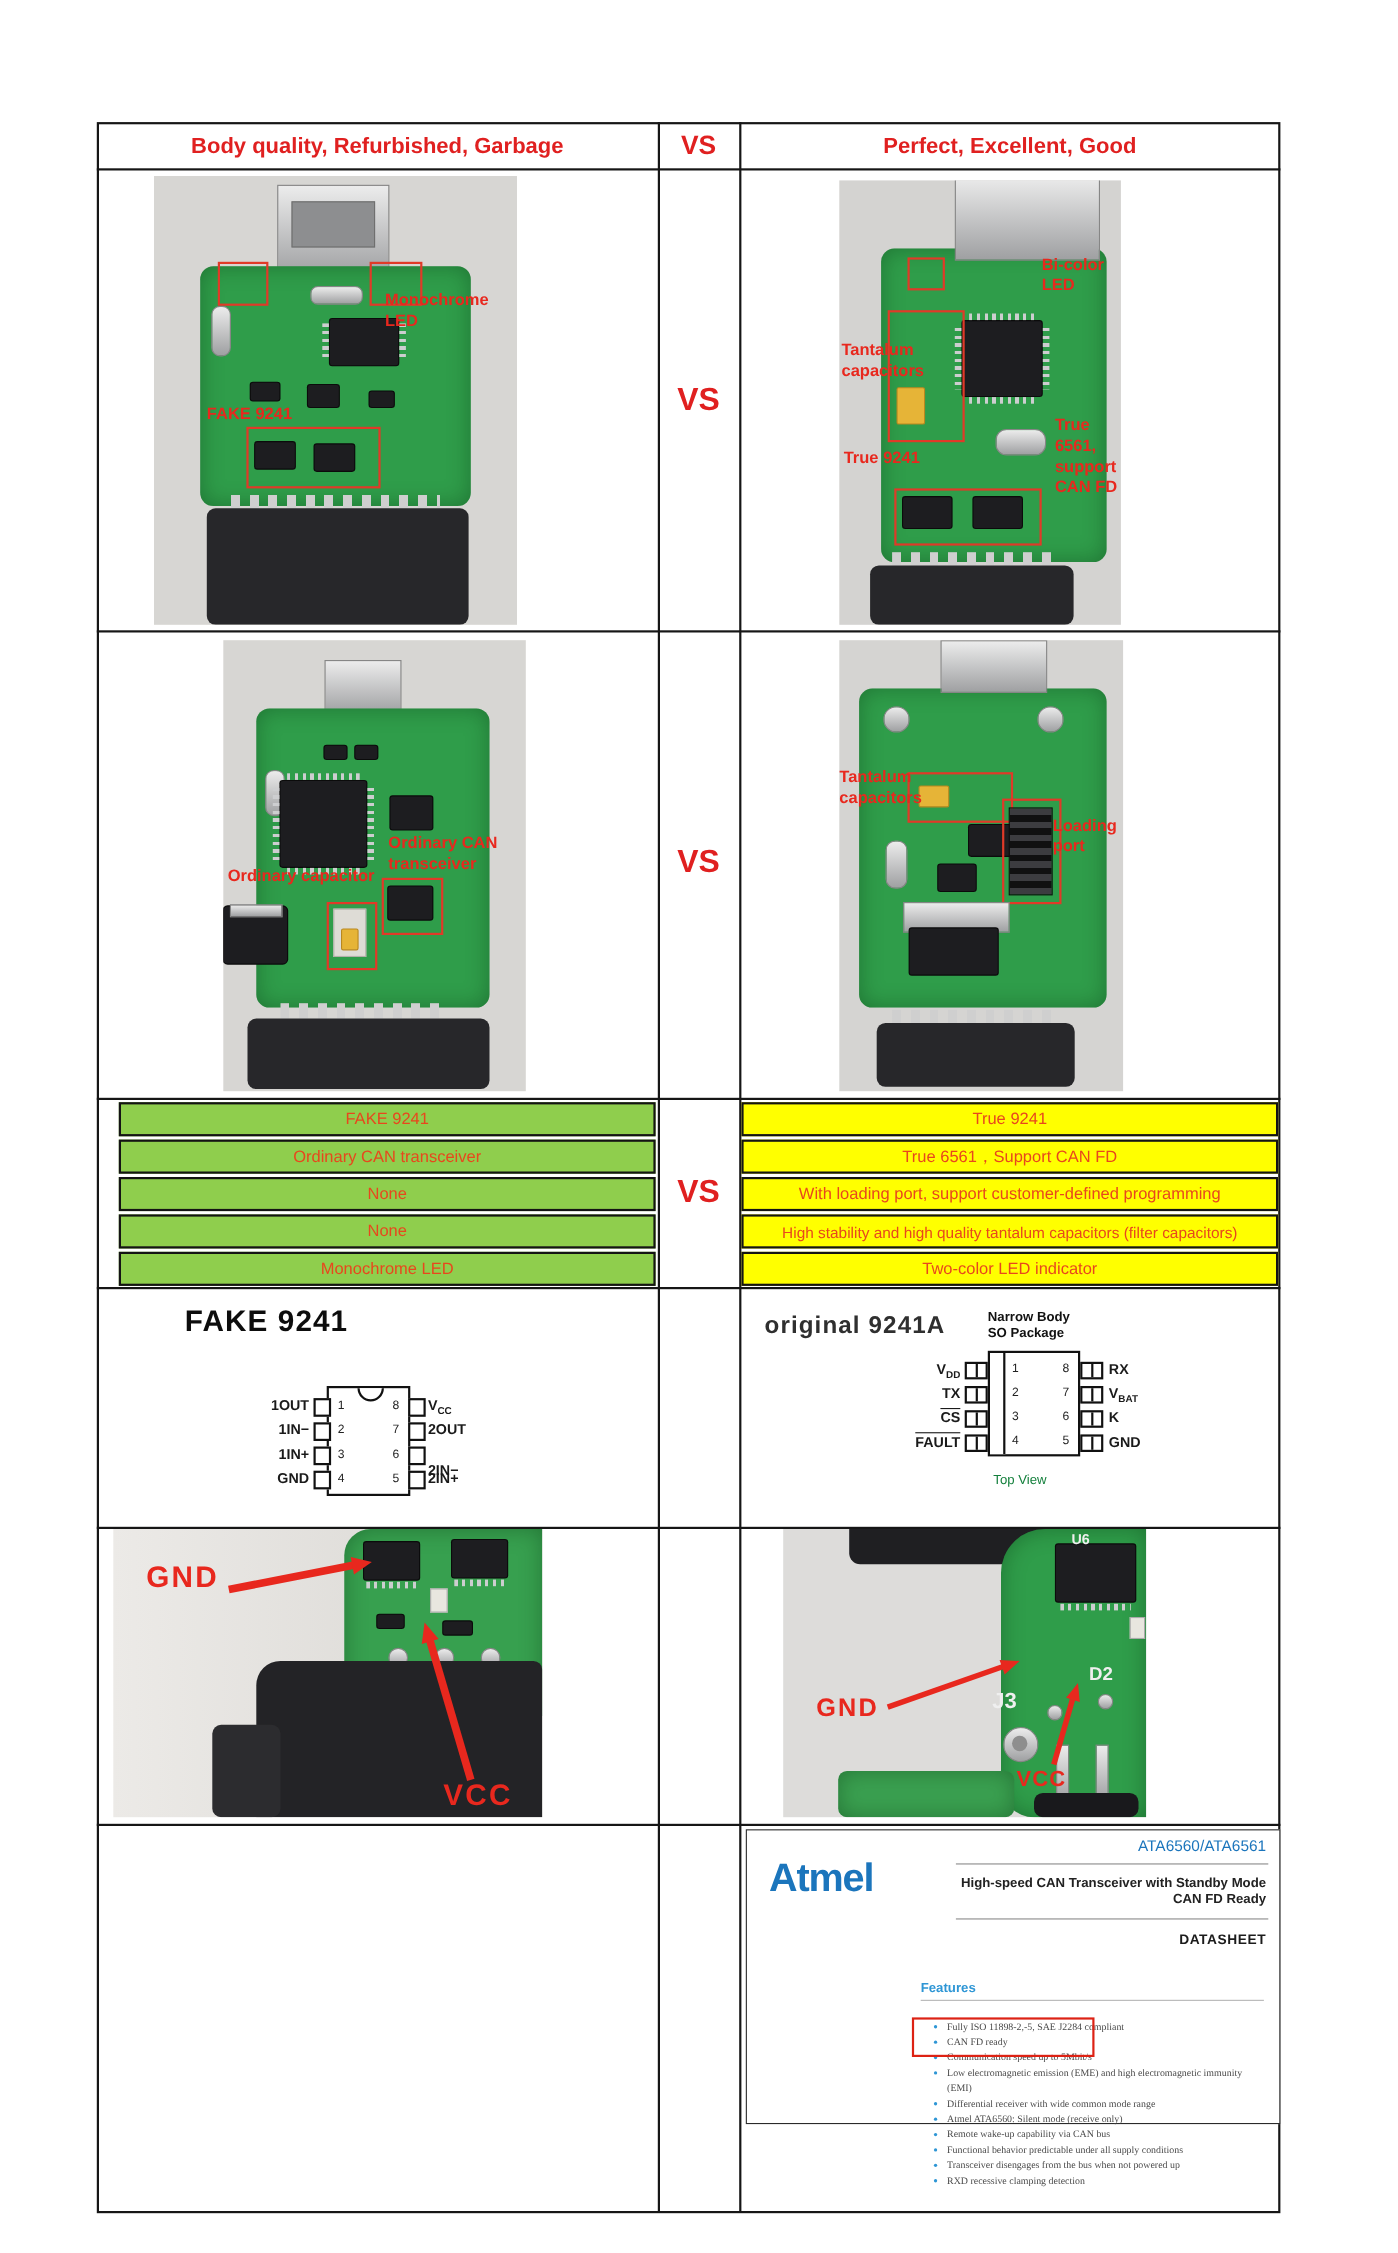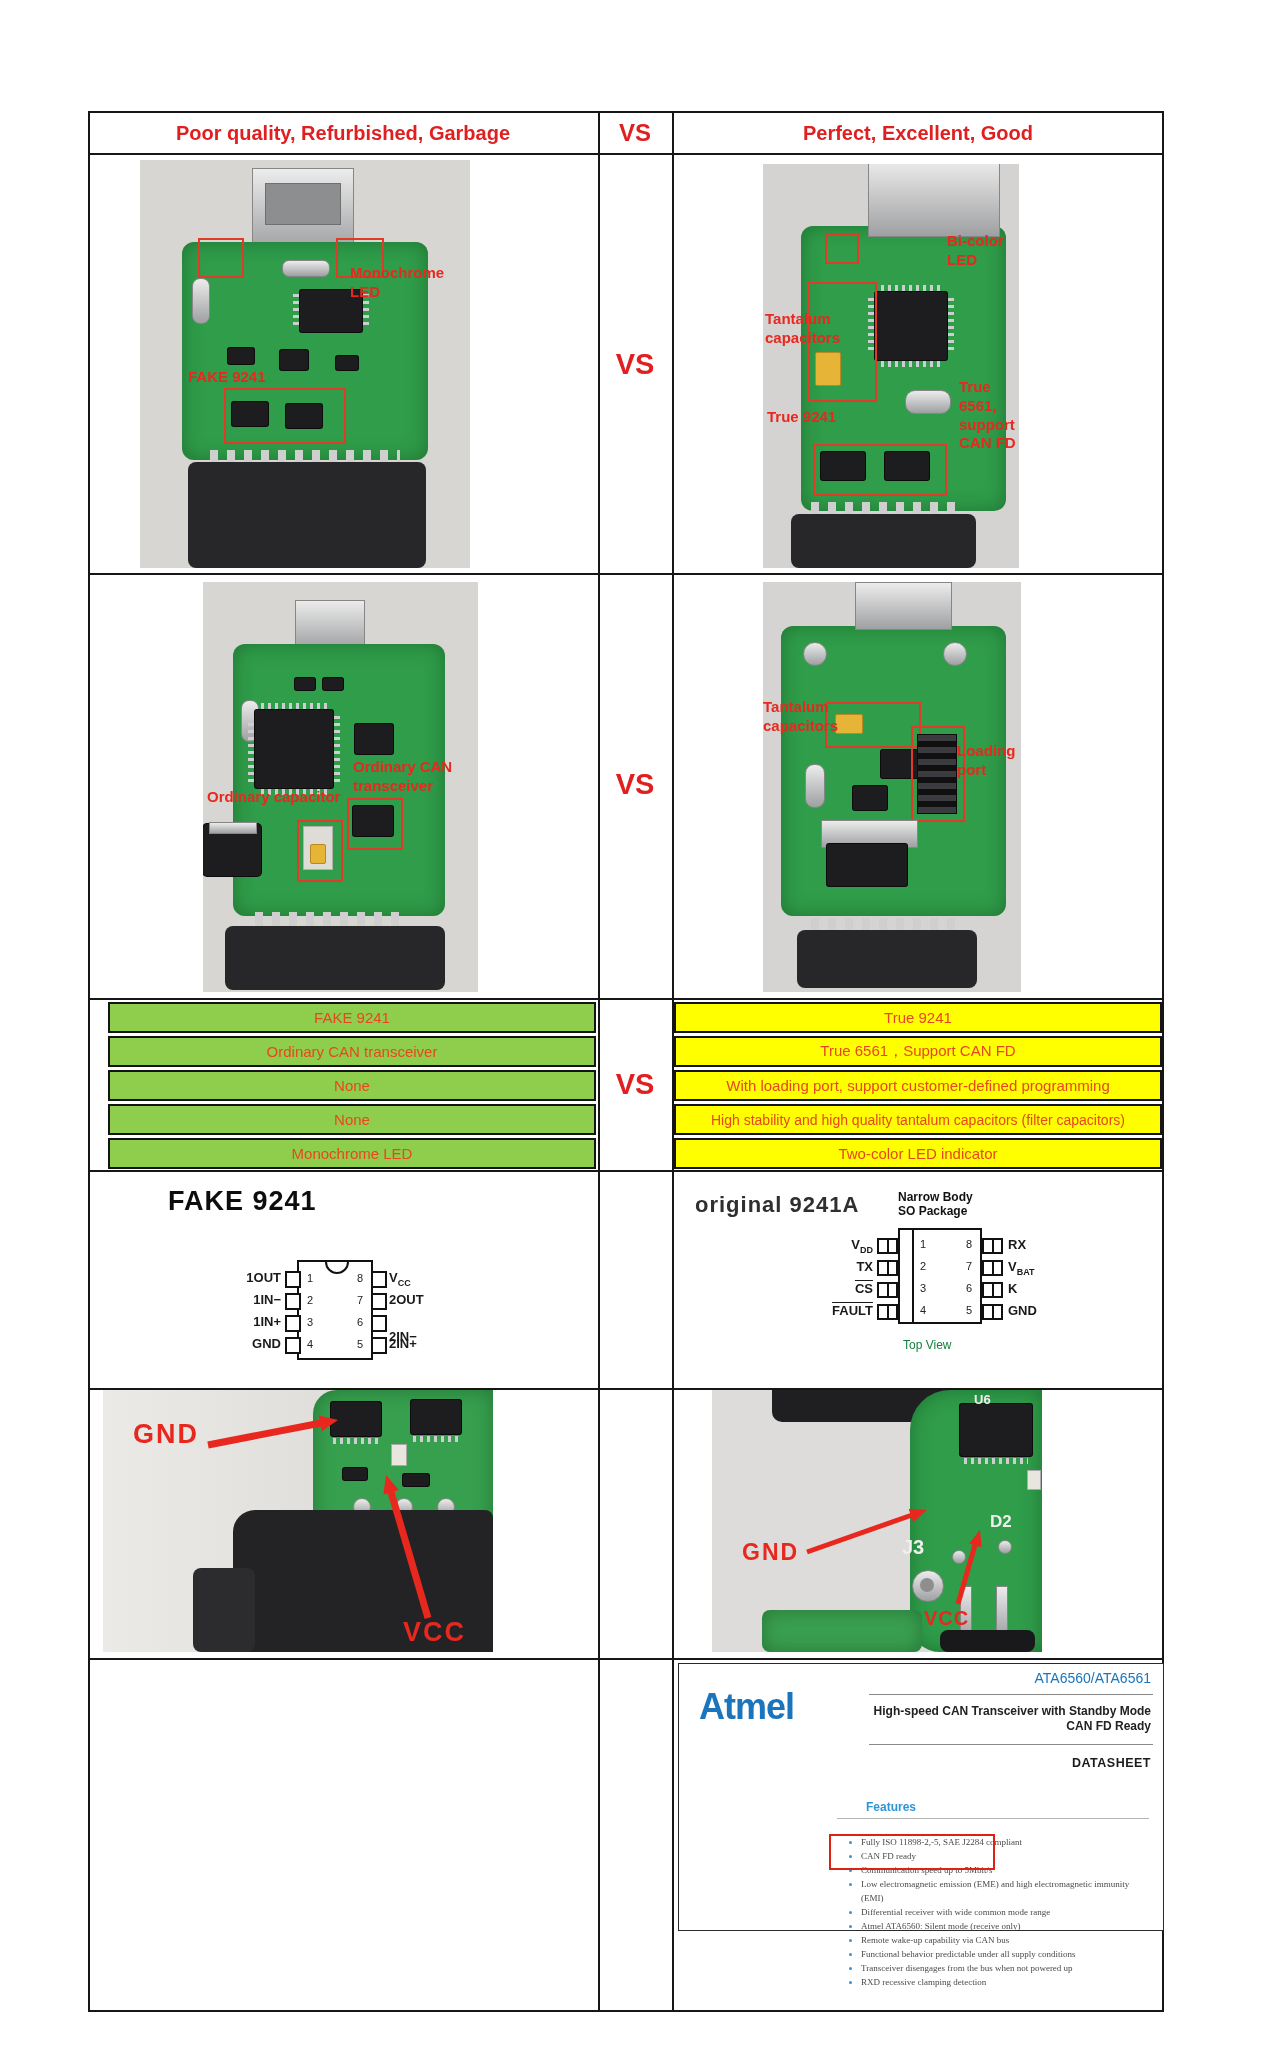--- a/index.html
+++ b/index.html
@@ -62,21 +62,21 @@
   <div class="outer"></div>
   <div class="vline" style="left:598px;"></div>
   <div class="vline" style="left:672px;"></div>
   <div class="hline" style="top:153px;"></div>
   <div class="hline" style="top:573px;"></div>
   <div class="hline" style="top:998px;"></div>
   <div class="hline" style="top:1170px;"></div>
   <div class="hline" style="top:1388px;"></div>
   <div class="hline" style="top:1658px;"></div>
 
-  <div class="hdr" style="left:90px;top:115px;width:506px;height:36px;">Poor quality, Refurbished, Garbage</div>
+  <div class="hdr" style="left:90px;top:115px;width:506px;height:36px;">Body quality, Refurbished, Garbage</div>
   <div class="hdr" style="left:598px;top:115px;width:74px;height:36px;font-size:24px;">VS</div>
   <div class="hdr" style="left:674px;top:115px;width:488px;height:36px;">Perfect, Excellent, Good</div>
 
   <div class="vsrow" style="top:346px;">VS</div>
   <div class="vsrow" style="top:766px;">VS</div>
   <div class="vsrow" style="top:1066px;">VS</div>
 
   <div class="photo" style="left:140px;top:160px;width:330px;height:408px;">
     <div class="metal" style="left:112px;top:8px;width:100px;height:82px;">
       <div class="abs" style="left:12px;top:14px;width:74px;height:40px;background:#8d8e90;border:1px solid #6f6f6f;"></div>
@@ -317,21 +317,21 @@
   <div class="dspage" style="left:678px;top:1663px;width:484px;height:266px;">
     <div class="dsbrand" style="left:20px;top:22px;">Atmel</div>
     <div class="dspart" style="top:6px;">ATA6560/ATA6561</div>
     <div class="dsrule" style="left:190px;right:10px;top:30px;"></div>
     <div class="dstitle" style="top:40px;">
       <div>High-speed CAN Transceiver with Standby Mode</div>
       <div>CAN FD Ready</div>
     </div>
     <div class="dsrule" style="left:190px;right:10px;top:80px;"></div>
     <div class="dsdoc" style="top:92px;">DATASHEET</div>
-    <div class="dsfeat" style="left:158px;top:136px;margin-left:29px;">Features</div>
+    <div class="dsfeat" style="left:158px;top:136px;">Features</div>
     <div class="dsrule" style="left:158px;right:14px;top:154px;background:#b5b5b5;"></div>
     <ul class="dslist" style="left:158px;top:159px;right:8px;">
       <li>Fully ISO 11898-2,-5, SAE J2284 compliant</li>
       <li>CAN FD ready</li>
       <li>Communication speed up to 5Mbit/s</li>
       <li>Low electromagnetic emission (EME) and high electromagnetic immunity (EMI)</li>
       <li>Differential receiver with wide common mode range</li>
       <li>Atmel ATA6560: Silent mode (receive only)</li>
       <li>Remote wake-up capability via CAN bus</li>
       <li>Functional behavior predictable under all supply conditions</li>

